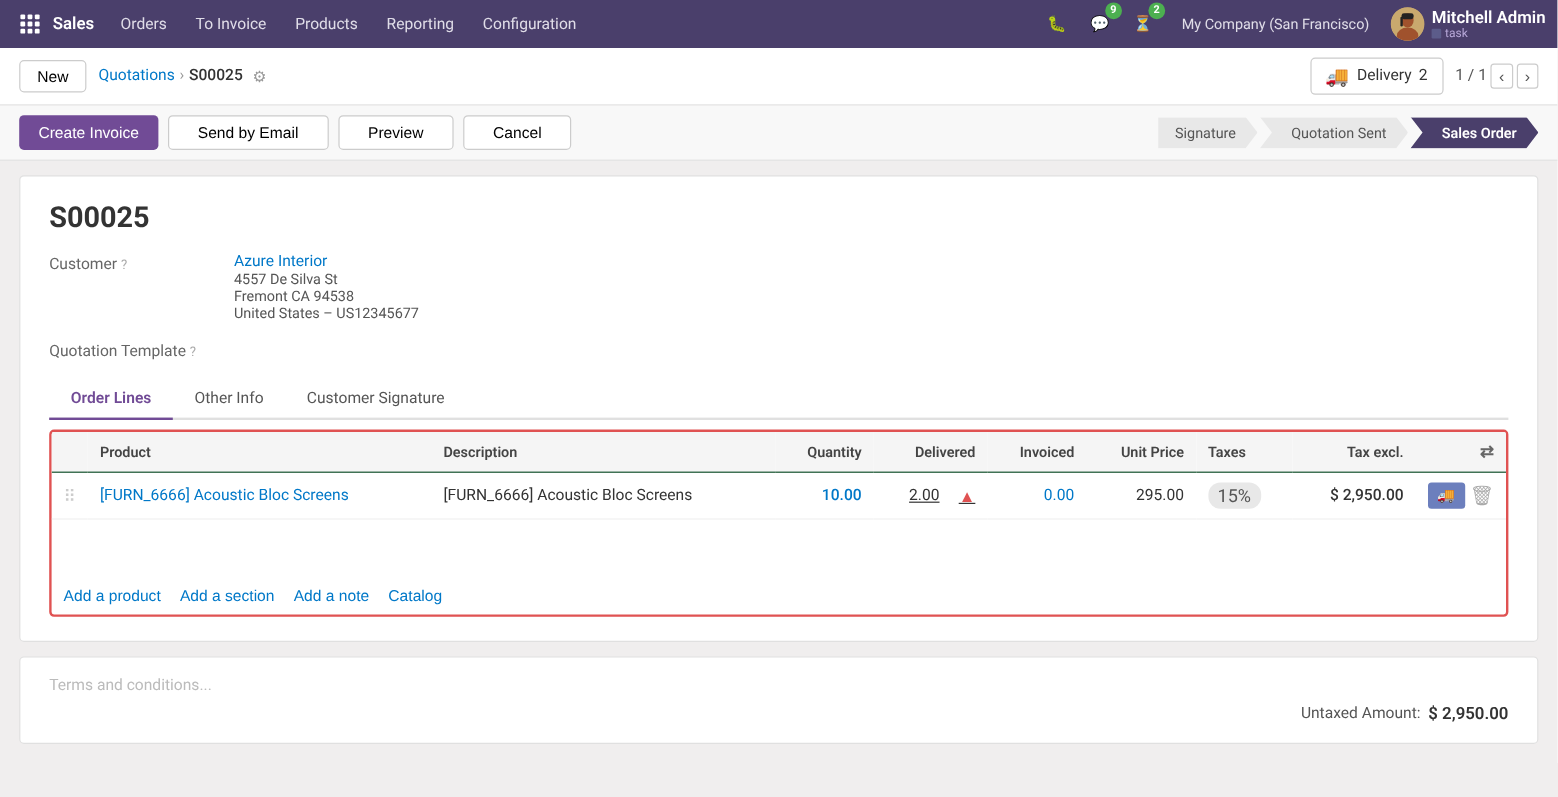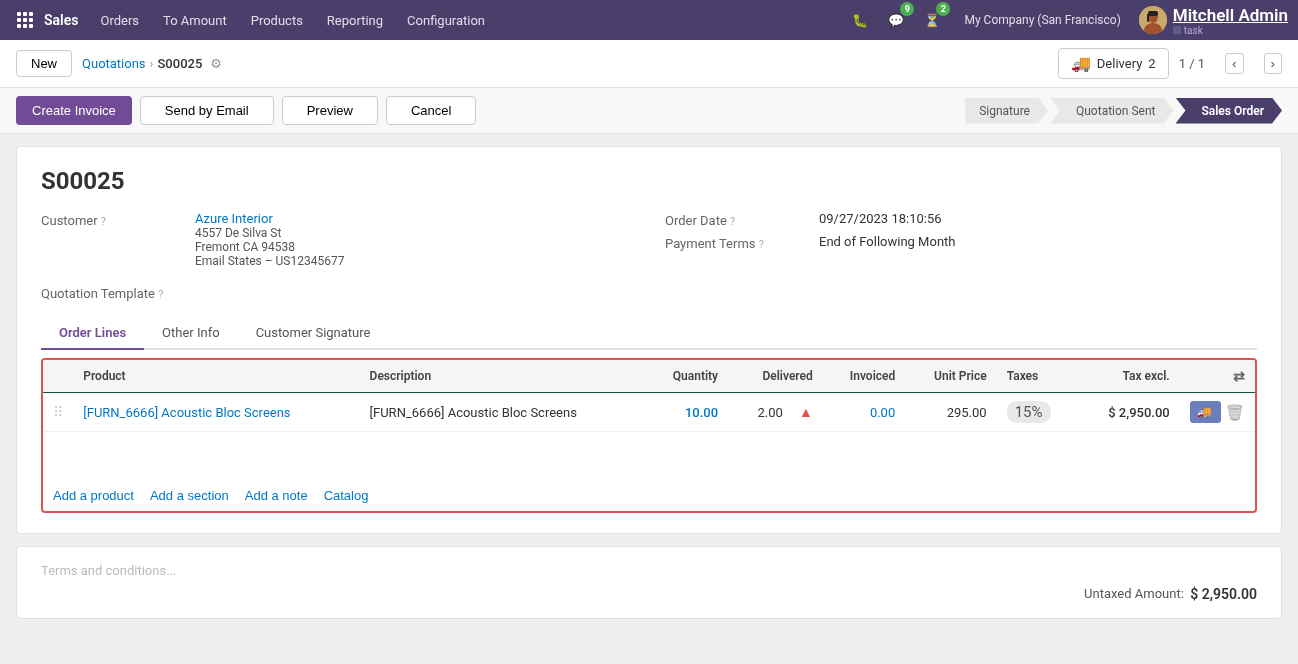--- a/index.html
+++ b/index.html
@@ -21,21 +21,21 @@
     .topnav-item { color: #e0dde8; padding: 4px 10px; cursor: pointer; font-size: 13px; border-radius: 3px; }
     .topnav-spacer { flex: 1; }
     .topnav-icons { display: flex; align-items: center; gap: 8px; }
     .topnav-icon-btn { position: relative; cursor: pointer; color: #e0dde8; display: flex; align-items: center; justify-content: center; width: 28px; height: 28px; }
     .badge { position: absolute; top: -4px; right: -4px; background: #e05252; color: #fff; border-radius: 50%; font-size: 9px; width: 14px; height: 14px; display: flex; align-items: center; justify-content: center; font-weight: 700; }
     .badge-green { background: #4caf50; }
     .topnav-company { color: #e0dde8; font-size: 12px; margin: 0 10px; }
     .topnav-user { display: flex; align-items: center; gap: 6px; cursor: pointer; }
     .user-avatar { width: 28px; height: 28px; border-radius: 50%; background: #c9a96e; display: flex; align-items: center; justify-content: center; overflow: hidden; }
     .user-info { display: flex; flex-direction: column; }
-    .user-name { color: #fff; font-size: 17px; font-weight: 600; text-decoration: underline; }
+    .user-name { color: #fff; font-size: 14px; font-weight: 600; }
     .user-task { color: #b8a9d9; font-size: 10px; display: flex; align-items: center; gap: 3px; }
     .user-task-dot { width: 8px; height: 8px; background: #5c5c8a; border-radius: 1px; display: inline-block; }
 
     
     .subheader {
       background: #fff;
       border-bottom: 1px solid #ddd;
       display: flex;
       align-items: center;
       padding: 8px 16px;
@@ -61,21 +61,21 @@
       border-radius: 4px;
       padding: 5px 12px;
       cursor: pointer;
       display: flex;
       align-items: center;
       gap: 6px;
       font-size: 13px;
       background: #fff;
     }
     .delivery-truck { color: #4a7fc4; font-size: 16px; }
-    .pager { display: flex; align-items: center; gap: 20px; font-size: 13px; color: #555; }
+    .pager { display: flex; align-items: center; gap: 3px; font-size: 13px; color: #555; }
     .pager-btn { border: 1px solid #ccc; border-radius: 3px; padding: 2px 6px; cursor: pointer; background: #fff; color: #555; }
 
     
     .action-bar {
       background: #f8f8f8;
       border-bottom: 1px solid #e0e0e0;
       display: flex;
       align-items: center;
       padding: 8px 16px;
       gap: 8px;
@@ -188,21 +188,21 @@
     .order-table td {
       padding: 8px 10px;
       font-size: 13px;
       border-bottom: 1px solid #f0f0f0;
       color: #333;
     }
     .order-table td.right { text-align: right; }
     .drag-handle { color: #ccc; cursor: grab; font-size: 14px; }
     .product-link { color: #0078c8; }
     .qty-value { color: #0078c8; font-weight: 500; }
-    .delivered-warning { display: flex; align-items: center; gap: 16px; }
+    .delivered-warning { display: flex; align-items: center; gap: 16px; text-decoration: underline; }
     .warning-icon { color: #e05252; font-size: 14px; }
     .invoiced-value { color: #0078c8; }
     .tax-badge {
       background: #e8e8e8;
       border-radius: 10px;
       padding: 2px 8px;
       font-size: 15px;
       color: #555;
     }
     .price-value { font-weight: 500; }
@@ -246,21 +246,21 @@
       <rect x="1" y="7" width="4" height="4" rx="1"></rect>
       <rect x="7" y="7" width="4" height="4" rx="1"></rect>
       <rect x="13" y="7" width="4" height="4" rx="1"></rect>
       <rect x="1" y="13" width="4" height="4" rx="1"></rect>
       <rect x="7" y="13" width="4" height="4" rx="1"></rect>
       <rect x="13" y="13" width="4" height="4" rx="1"></rect>
     </svg>
   </div>
   <span class="topnav-brand">Sales</span>
   <span class="topnav-item">Orders</span>
-  <span class="topnav-item">To Amount</span>
+  <span class="topnav-item">To Invoice</span>
   <span class="topnav-item">Products</span>
   <span class="topnav-item">Reporting</span>
   <span class="topnav-item">Configuration</span>
   <span class="topnav-spacer"></span>
   <div class="topnav-icons">
     <div class="topnav-icon-btn">
       🐛
     </div>
     <div class="topnav-icon-btn">
       💬
@@ -333,38 +333,22 @@
     <div>
       <div class="form-row">
         <span class="form-label">
           <span>Customer</span>
           <span class="help"> ?</span>
         </span>
         <div class="form-value">
           <div><a>Azure Interior</a></div>
           <div class="address-line">4557 De Silva St</div>
           <div class="address-line">Fremont CA 94538</div>
-          <div class="address-line">Email States – US12345677</div>
+          <div class="address-line">United States – US12345677</div>
         </div>
-      </div>
-    </div>
-    <div>
-      <div class="form-row" style="margin-bottom:6px;">
-        <span class="form-label">
-          <span>Order Date</span>
-          <span class="help"> ?</span>
-        </span>
-        <span class="form-value">09/27/2023 18:10:56</span>
-      </div>
-      <div class="form-row">
-        <span class="form-label">
-          <span>Payment Terms</span>
-          <span class="help"> ?</span>
-        </span>
-        <span class="form-value">End of Following Month</span>
       </div>
     </div>
   </div>
 
   <div class="form-row" style="align-items:center;">
     <span class="form-label">
       <span>Quotation Template</span>
       <span class="help"> ?</span>
     </span>
   </div>

